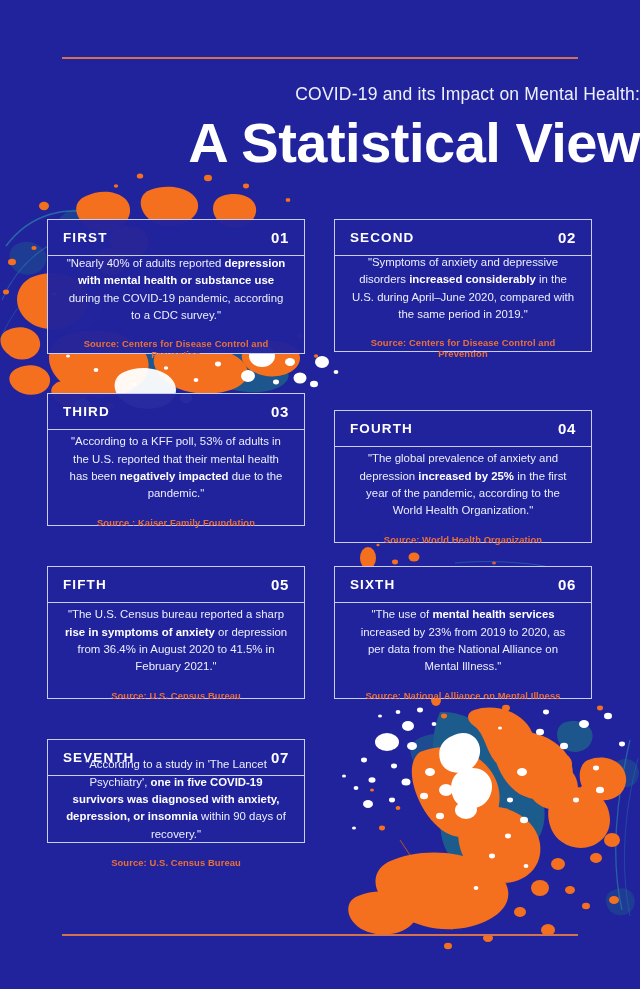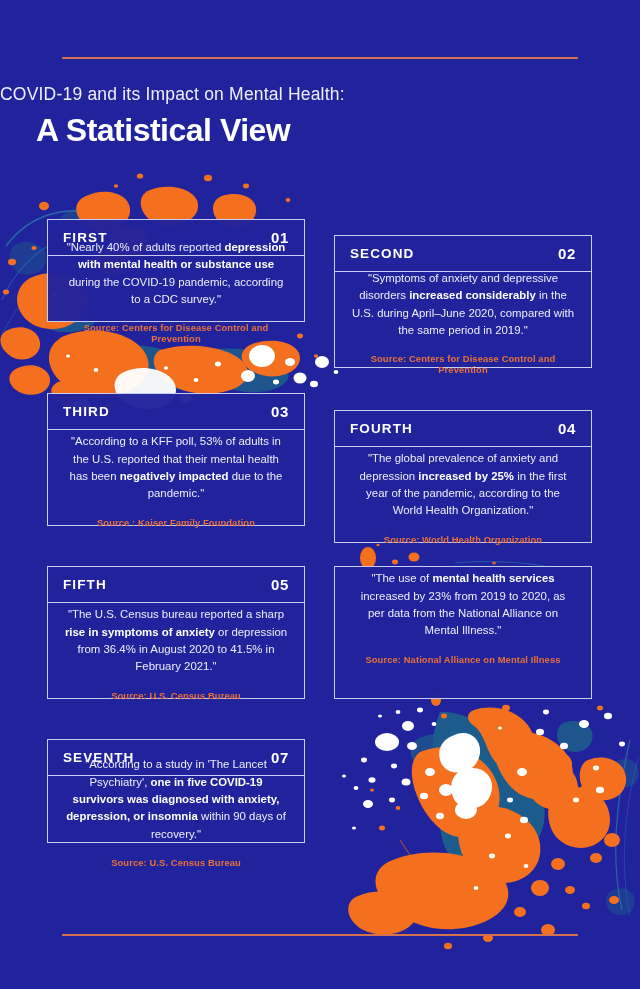--- a/index.html
+++ b/index.html
@@ -40,32 +40,32 @@
     background: #d4714f;
   }
   #rule-top { top: 57px; }
   #rule-bottom { top: 934px; }
 
   #header-block {
     position: absolute;
     top: 84px;
     left: 0;
     width: 640px;
-    text-align: left;
+    text-align: right;
   }
   #subtitle {
     font-size: 17.5px;
     letter-spacing: 0.2px;
     color: #eef0fb;
     font-weight: 400;
     line-height: 1.2;
   }
   #title {
     margin-top: 9px;
-    font-size: 32px;
+    font-size: 56px;
     font-weight: 700;
     color: #ffffff;
     letter-spacing: -0.5px;
     line-height: 1.05;
     padding-left: 36px;
   }
 
   
   .card {
     position: absolute;
@@ -115,22 +115,22 @@
   }
   .card-source {
     margin-top: 14px;
     font-size: 9.4px;
     font-weight: 700;
     color: #e8703a;
     letter-spacing: 0.1px;
   }
 
   
-  #card-1 { left: 47px;  top: 219px; width: 258px; height: 103px; }
-  #card-2 { left: 334px; top: 235px; width: 258px; height: 133px; }
+  #card-1 { left: 47px;  top: 219px; width: 258px; height: 135px; }
+  #card-2 { left: 334px; top: 219px; width: 258px; height: 133px; }
   #card-3 { left: 47px;  top: 393px; width: 258px; height: 133px; }
   #card-4 { left: 334px; top: 393px; width: 258px; height: 133px; margin-top: 17px; }
   #card-5 { left: 47px;  top: 566px; width: 258px; height: 133px; }
   #card-6 { left: 334px; top: 566px; width: 258px; height: 133px; }
   #card-7 { left: 47px;  top: 739px; width: 258px; height: 104px; }
 </style>
 </head>
 <body>
 
 <svg id="splatter-layer" viewBox="0 0 640 989" width="640" height="989" xmlns="http://www.w3.org/2000/svg">
@@ -365,20 +365,24 @@
       <span class="card-rank">FIFTH</span>
       <span class="card-num">05</span>
     </div>
     <div class="card-body">
       <div class="card-quote"><span>"The U.S. Census bureau reported a sharp </span><b>rise in symptoms of anxiety</b><span> or depression from 36.4% in August 2020 to 41.5% in February 2021."</span></div>
       <div class="card-source">Source: U.S. Census Bureau</div>
     </div>
   </div>
 
   <div class="card" id="card-6">
+    <div class="card-head">
+      <span class="card-rank">SIXTH</span>
+      <span class="card-num">06</span>
+    </div>
     <div class="card-body">
       <div class="card-quote"><span>"The use of </span><b>mental health services</b><span> increased by 23% from 2019 to 2020, as per data from the National Alliance on Mental Illness."</span></div>
       <div class="card-source">Source: National Alliance on Mental Illness</div>
     </div>
   </div>
 
   <div class="card" id="card-7">
     <div class="card-head">
       <span class="card-rank">SEVENTH</span>
       <span class="card-num">07</span>

